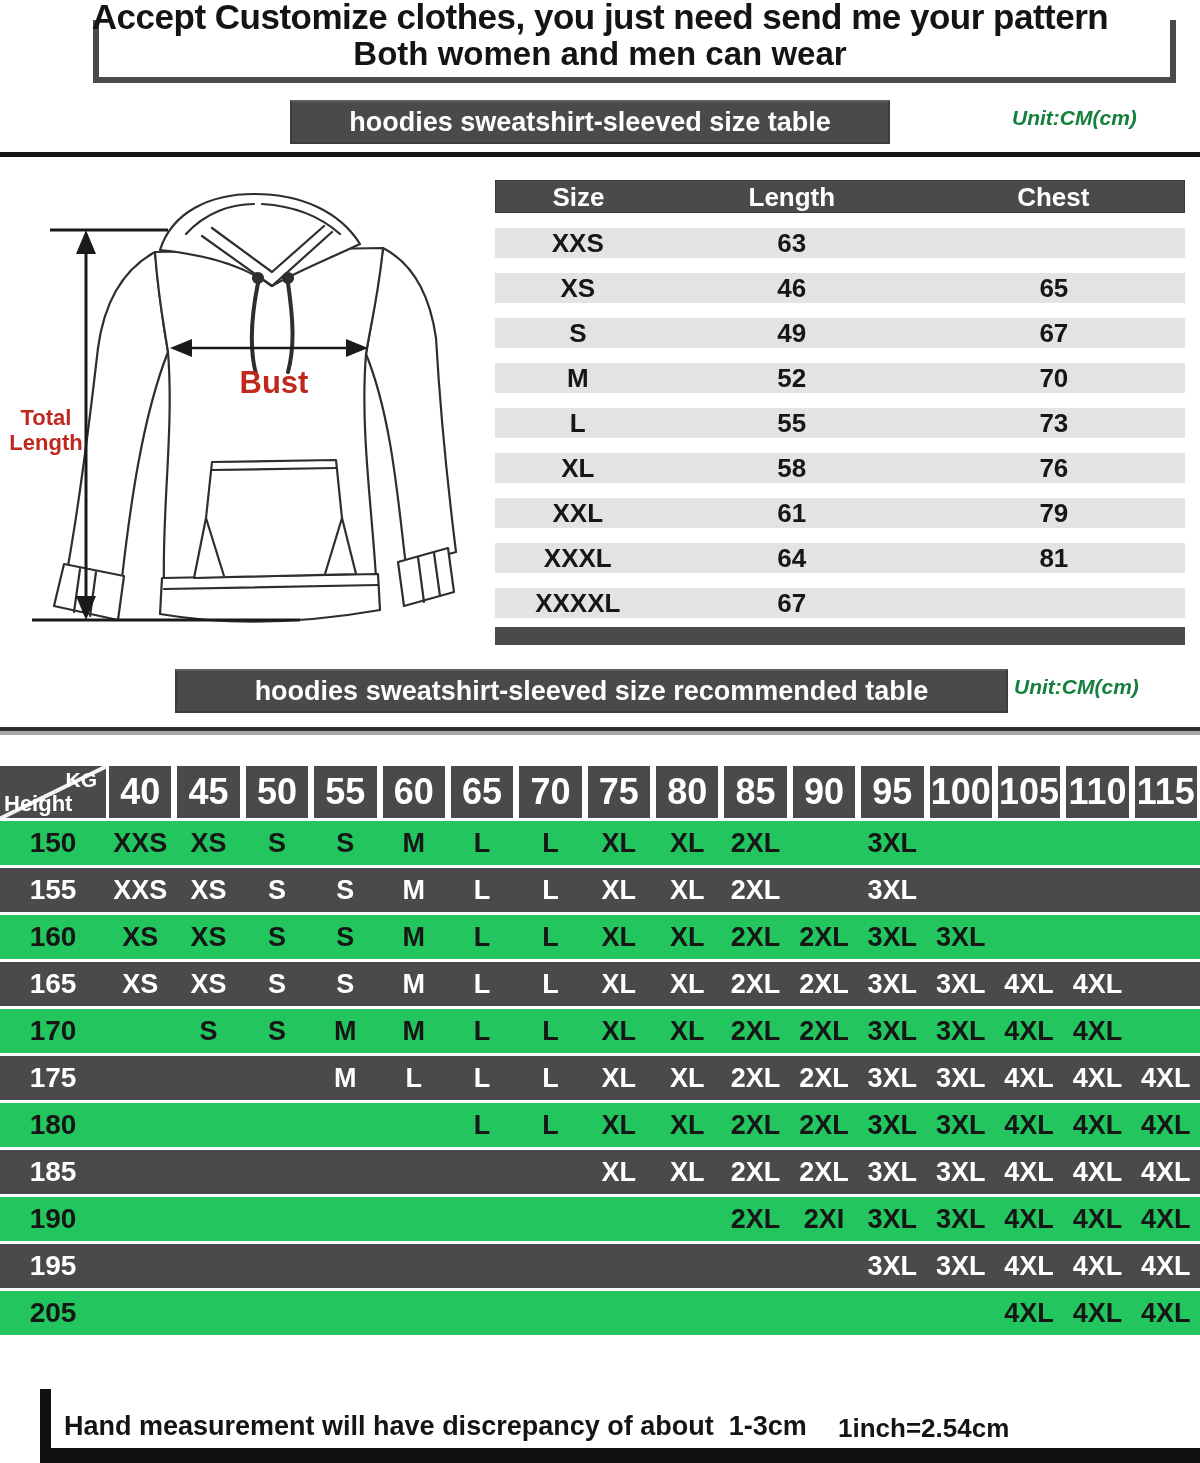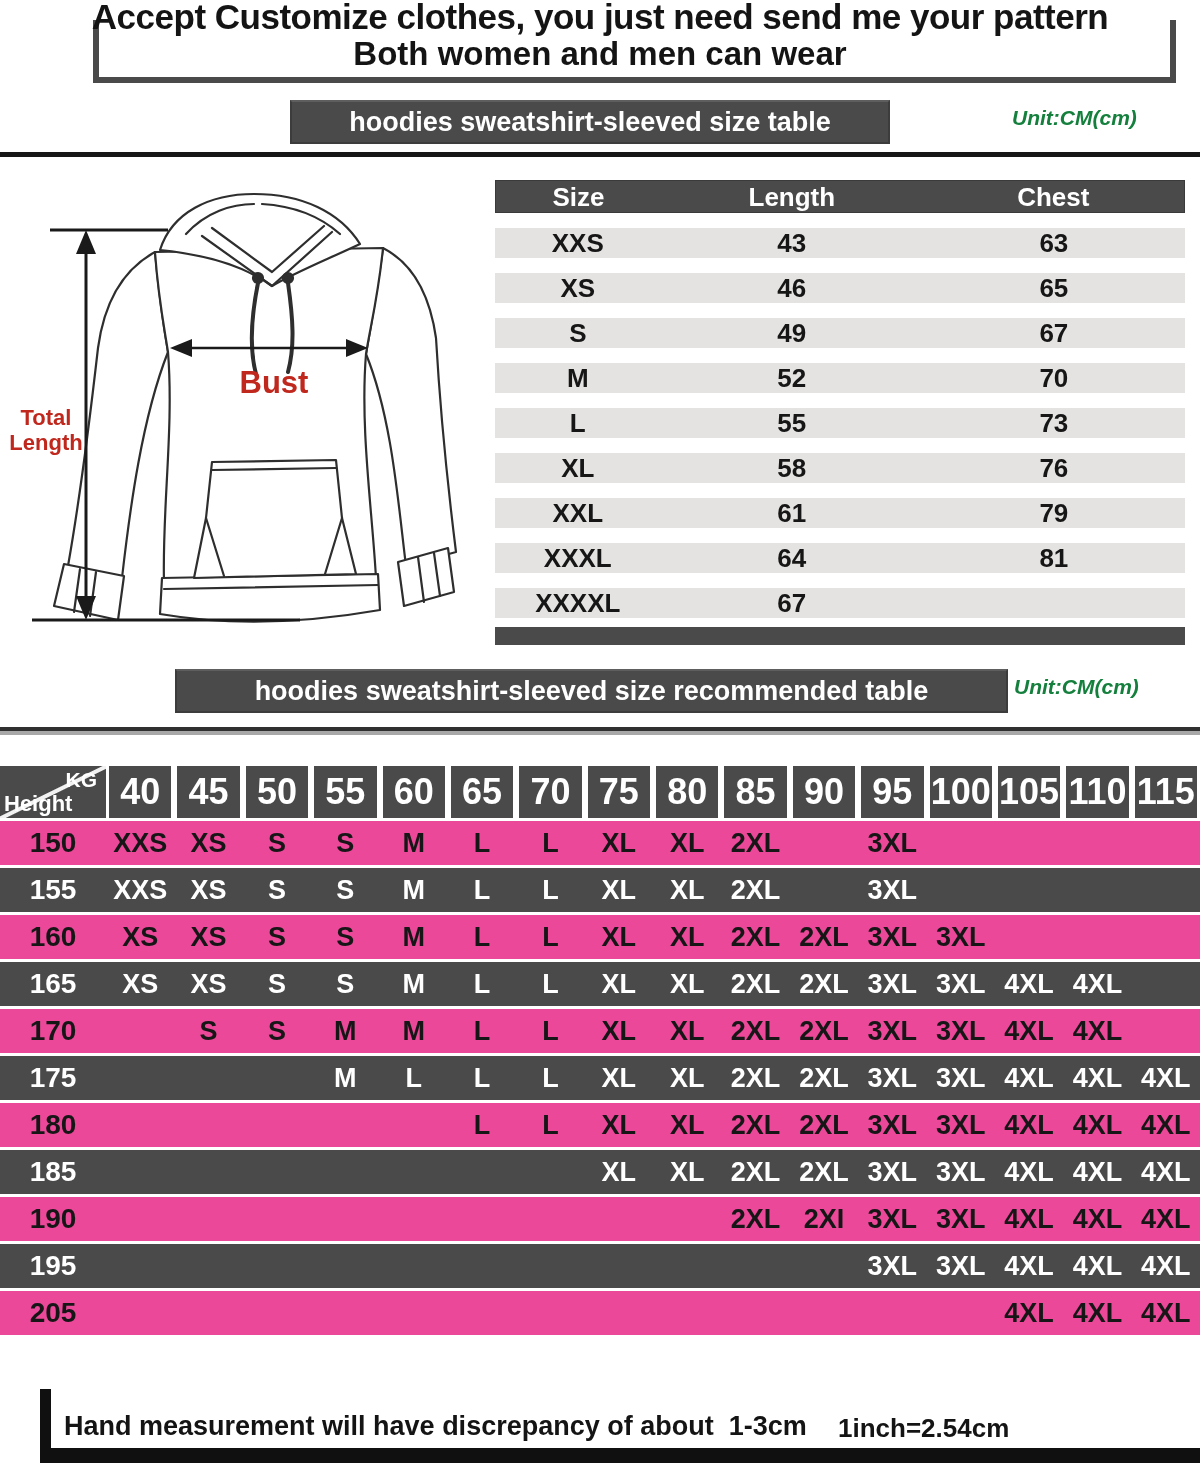--- a/index.html
+++ b/index.html
@@ -42,21 +42,21 @@
   .t2{position:absolute;left:0;top:766px;width:1200px;}
   .t2-head{display:grid;grid-template-columns:106px repeat(16,1fr);height:52px;}
   .corner{position:relative;background:
           linear-gradient(to bottom right,rgba(0,0,0,0) calc(50% - 2px),#f2f2f2 calc(50% - 1px),
           #f2f2f2 calc(50% + 2px),rgba(0,0,0,0) calc(50% + 3px)),#4a4a4a;color:#fff;}
   .corner .kg{position:absolute;top:2px;right:9px;font-size:21px;}
   .corner .hg{position:absolute;bottom:1px;left:4px;font-size:22px;}
   .wbox{background:#4a4a4a;margin:0 3px;color:#fff;font-size:36px;text-align:center;line-height:52px;}
   .t2-row{display:grid;grid-template-columns:106px repeat(16,1fr);height:44px;line-height:44px;
           margin-top:3px;font-size:27px;text-align:center;}
-  .t2-row.light{background:#ec4899;color:#161616;}
+  .t2-row.light{background:#22c55e;color:#161616;}
   .t2-row.dark{background:#4a4a4a;color:#ffffff;}
   .t2-hcell{font-size:28px;}
 
   
   .f-leftbar{position:absolute;left:40px;top:1389px;width:11px;height:70px;background:#101010;}
   .f-bottombar{position:absolute;left:40px;top:1448px;width:1160px;height:15px;background:#101010;}
   .f-note{position:absolute;left:64px;top:1411px;font-size:27px;white-space:pre;}
   .f-conv{position:absolute;left:838px;top:1413px;font-size:26px;}
 </style>
 </head>
@@ -118,21 +118,20 @@
 
   <div class="t1">
     <div class="t1-head">
         <span>Size</span>
         <span>Length</span>
         <span>Chest</span>
       </div>
     <div>
         <div class="t1-row">
           <span>XXS</span>
-          <span>43</span>
           <span>63</span>
         </div>
         <div class="t1-row">
           <span>XS</span>
           <span>46</span>
           <span>65</span>
         </div>
         <div class="t1-row">
           <span>S</span>
           <span>49</span>

